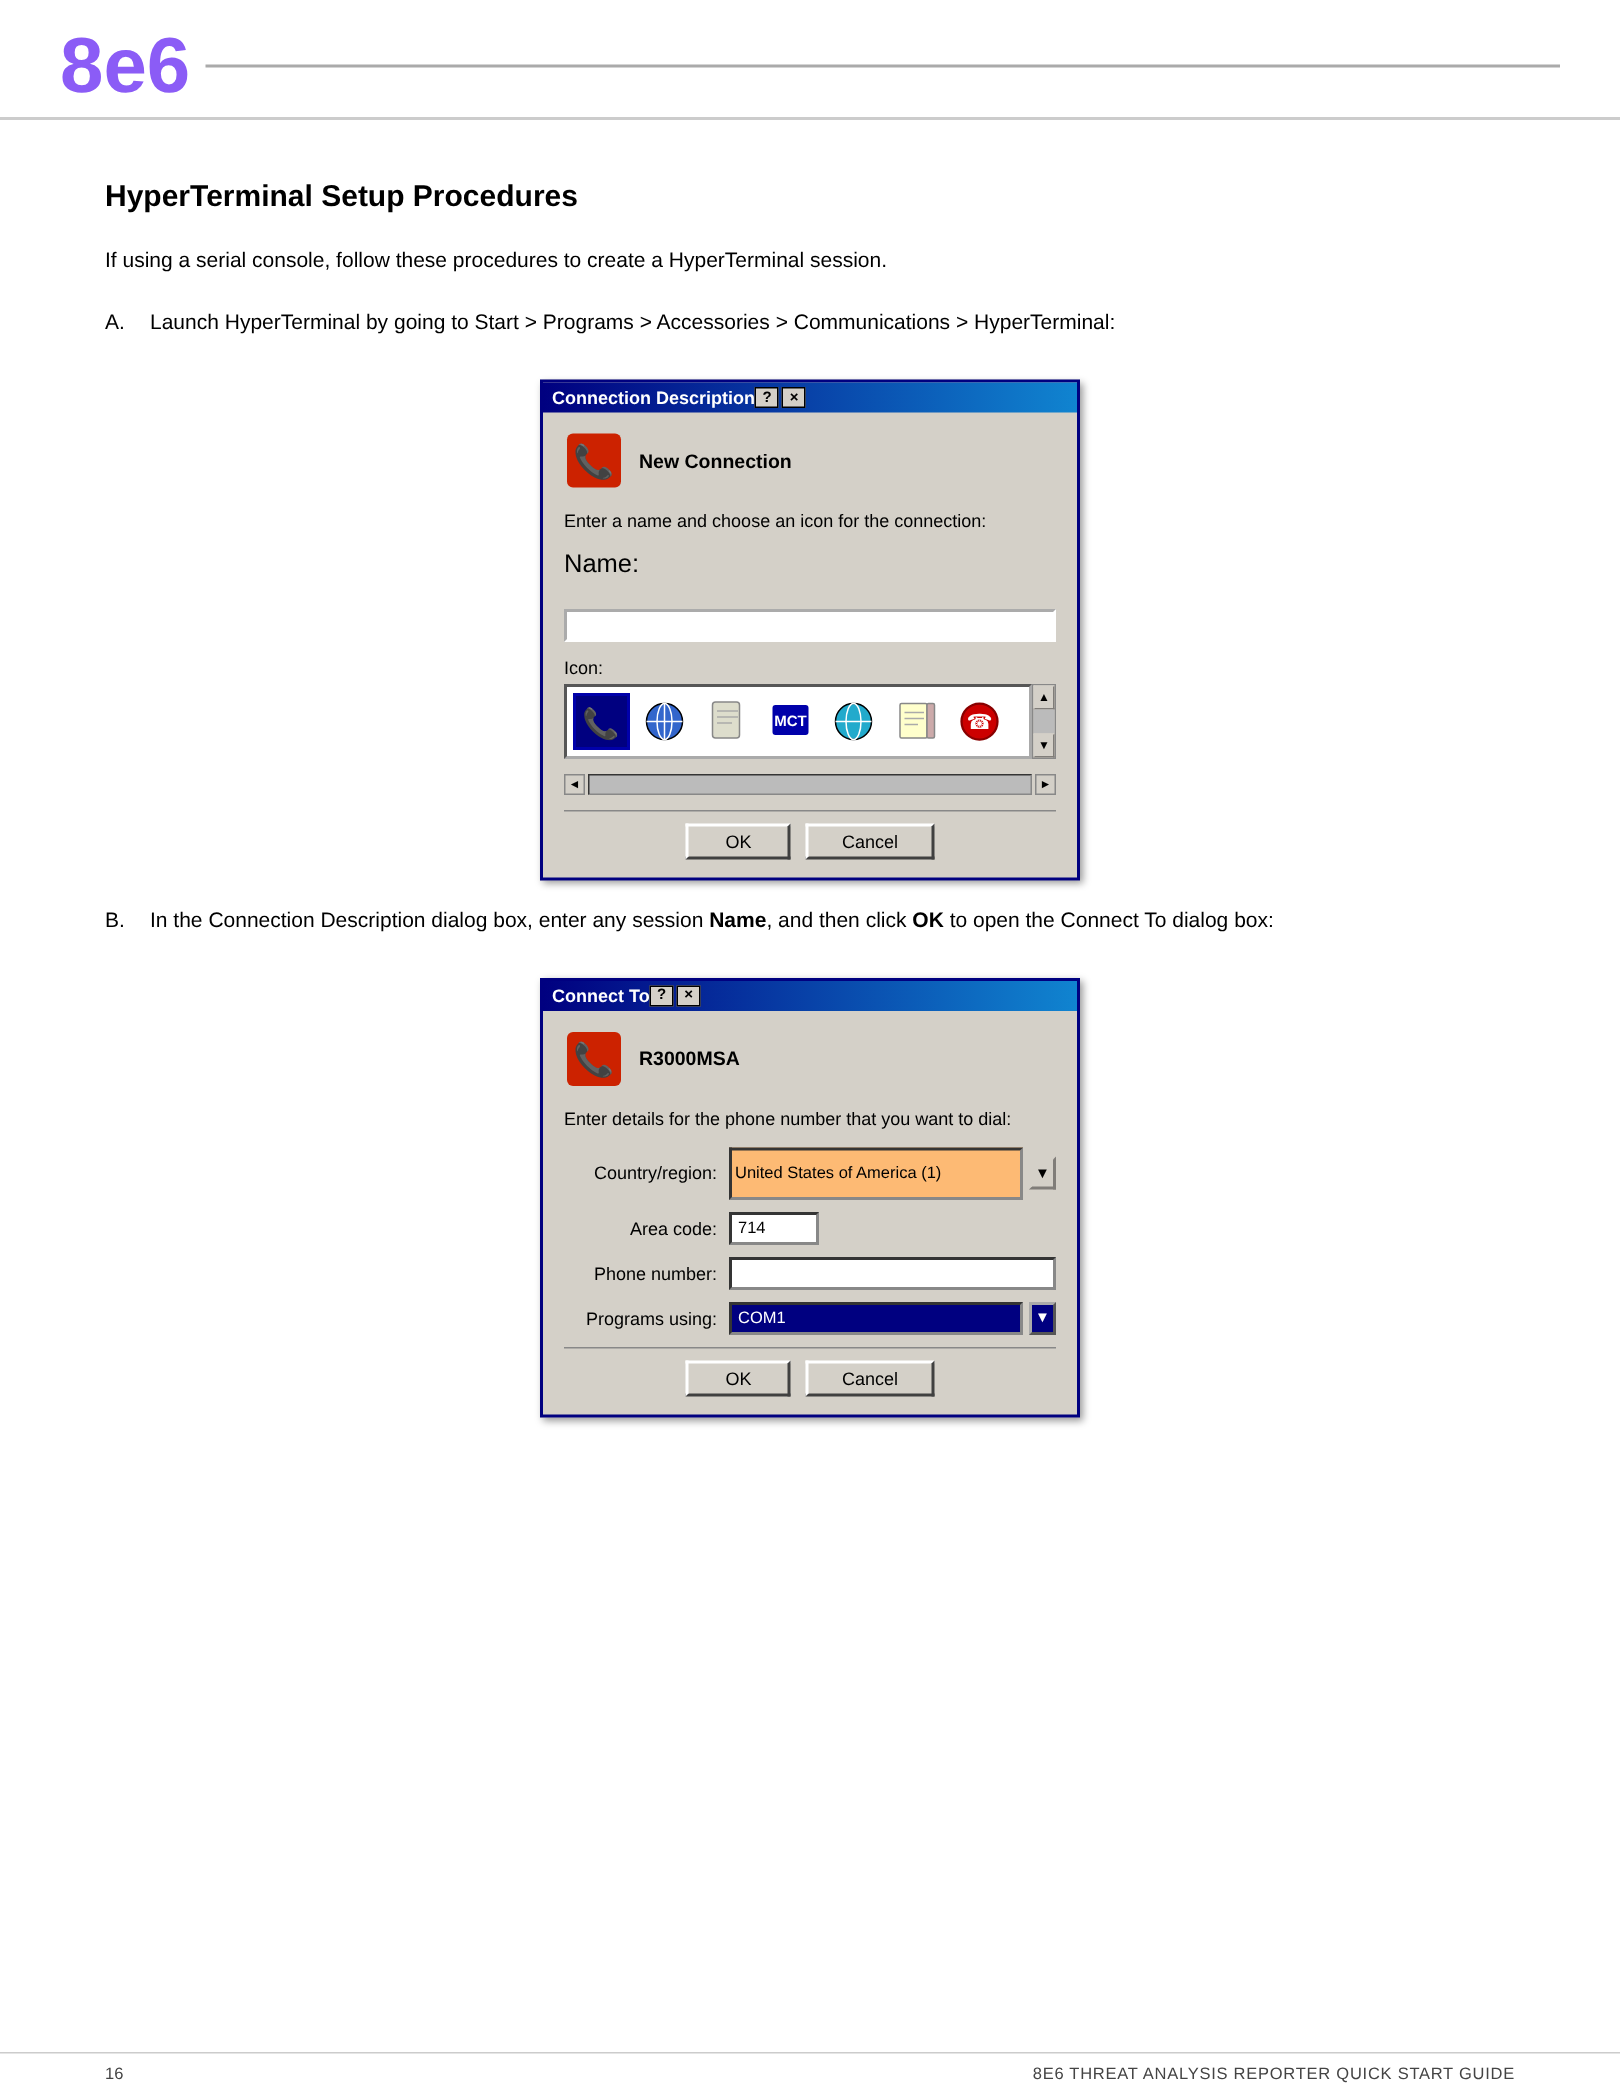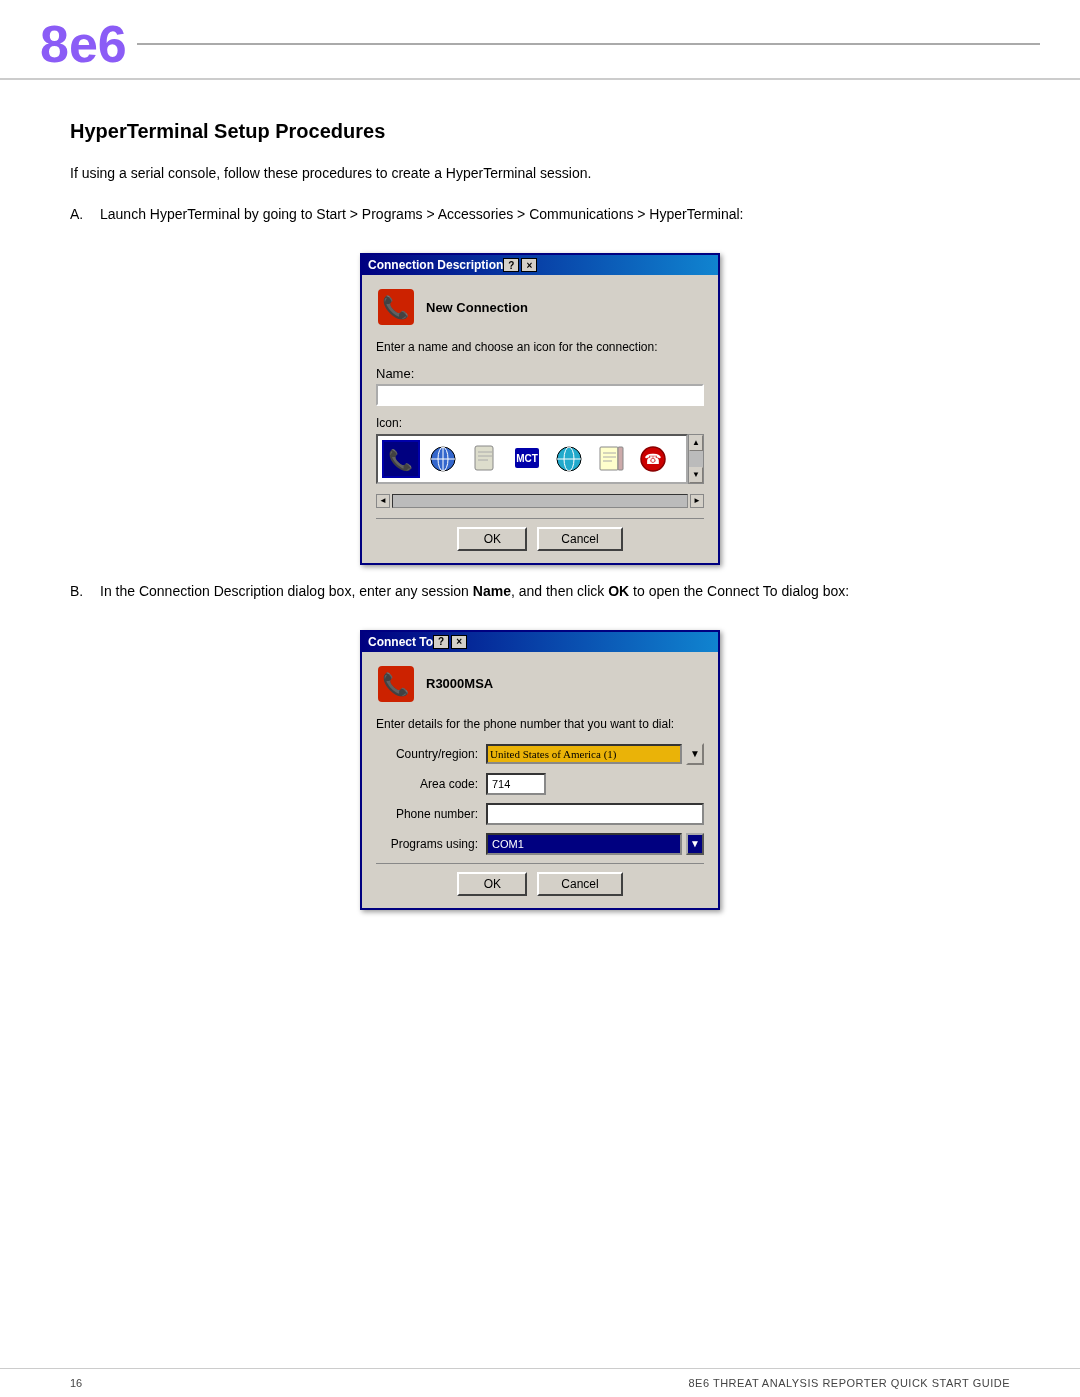--- a/index.html
+++ b/index.html
@@ -143,22 +143,22 @@
       font-weight: bold;
     }
 
     .dialog-desc {
       font-size: 12px;
       margin-bottom: 10px;
       line-height: 1.4;
     }
 
     .dialog-field-label {
-      font-size: 13px;
-      margin-bottom: 3px;
+      font-size: 17px;
+      margin-bottom: 20px;
     }
 
     .dialog-input {
       width: 100%;
       height: 22px;
       border: 2px inset #ffffff;
       background: #ffffff;
       font-size: 12px;
       padding: 2px 4px;
       margin-bottom: 10px;
@@ -274,26 +274,26 @@
 
     .field-input-col {
       flex: 1;
       display: flex;
       align-items: center;
       gap: 4px;
     }
 
     .field-select {
       flex: 1;
-      height: 20px;
+      height: 35px;
       border: 2px inset #888;
-      background: #eab308;
+      background: #fdba74;
       font-size: 11px;
       padding: 1px 2px;
-      font-family: Liberation Serif, serif;
+      font-family: Liberation Sans, sans-serif;
     }
 
     .dropdown-arrow {
       background: #d4d0c8;
       border: 2px outset #d4d0c8;
       width: 18px;
       height: 22px;
       display: flex;
       align-items: center;
       justify-content: center;

